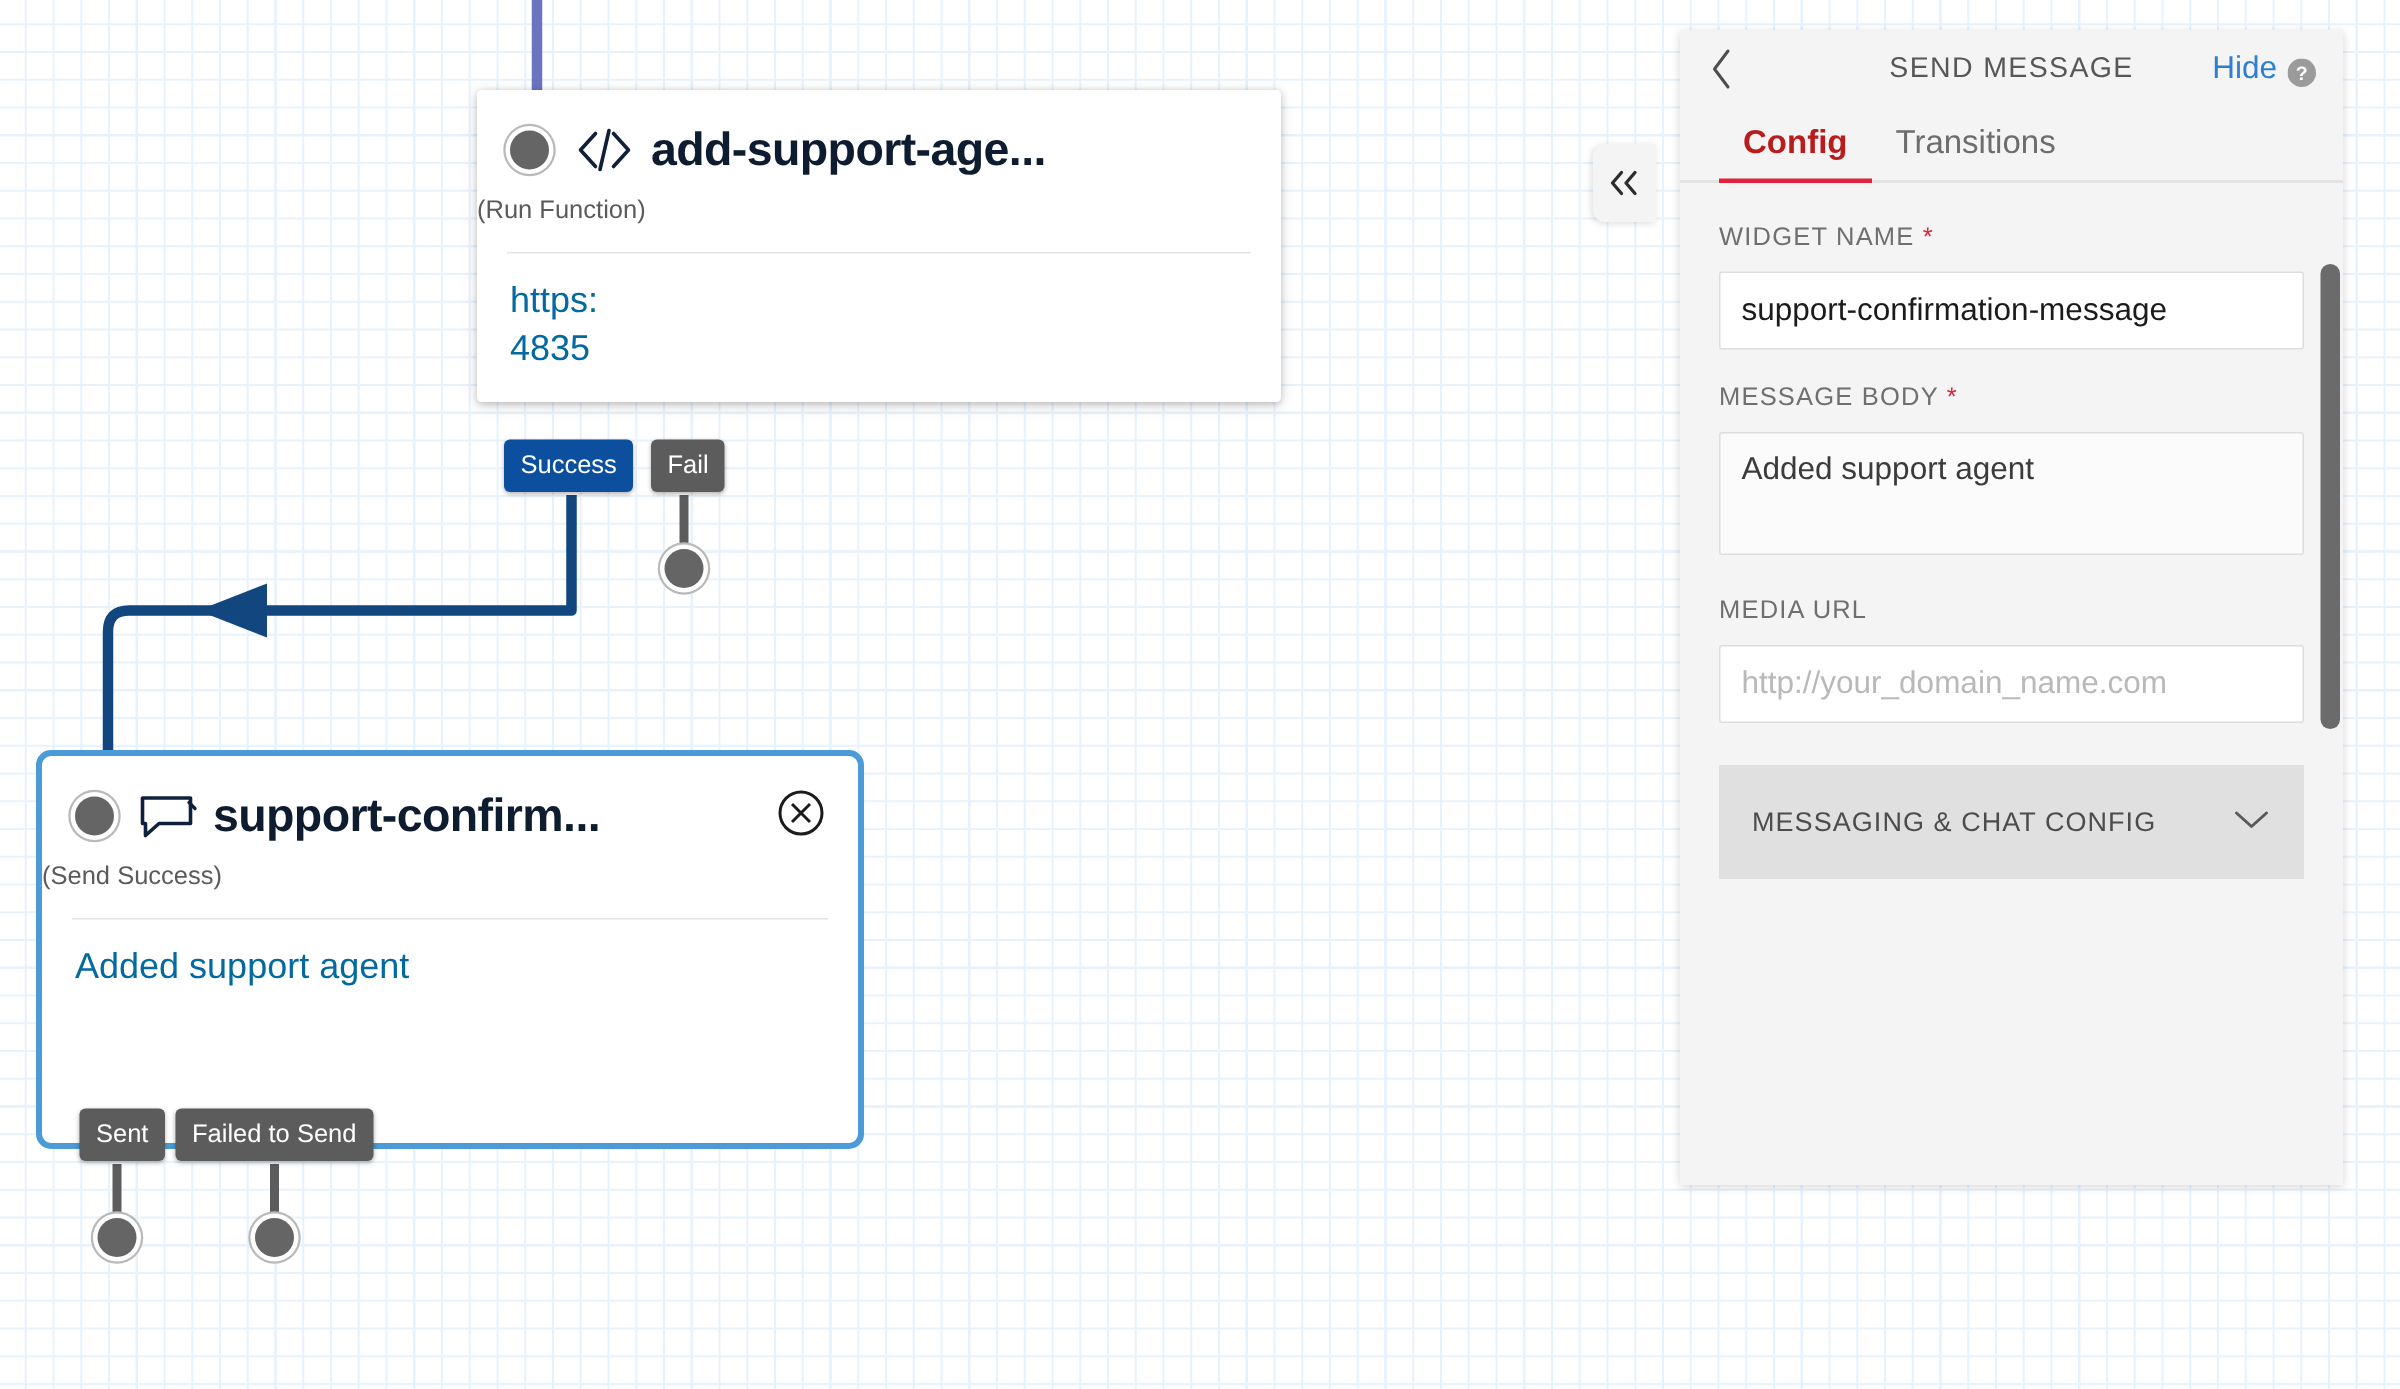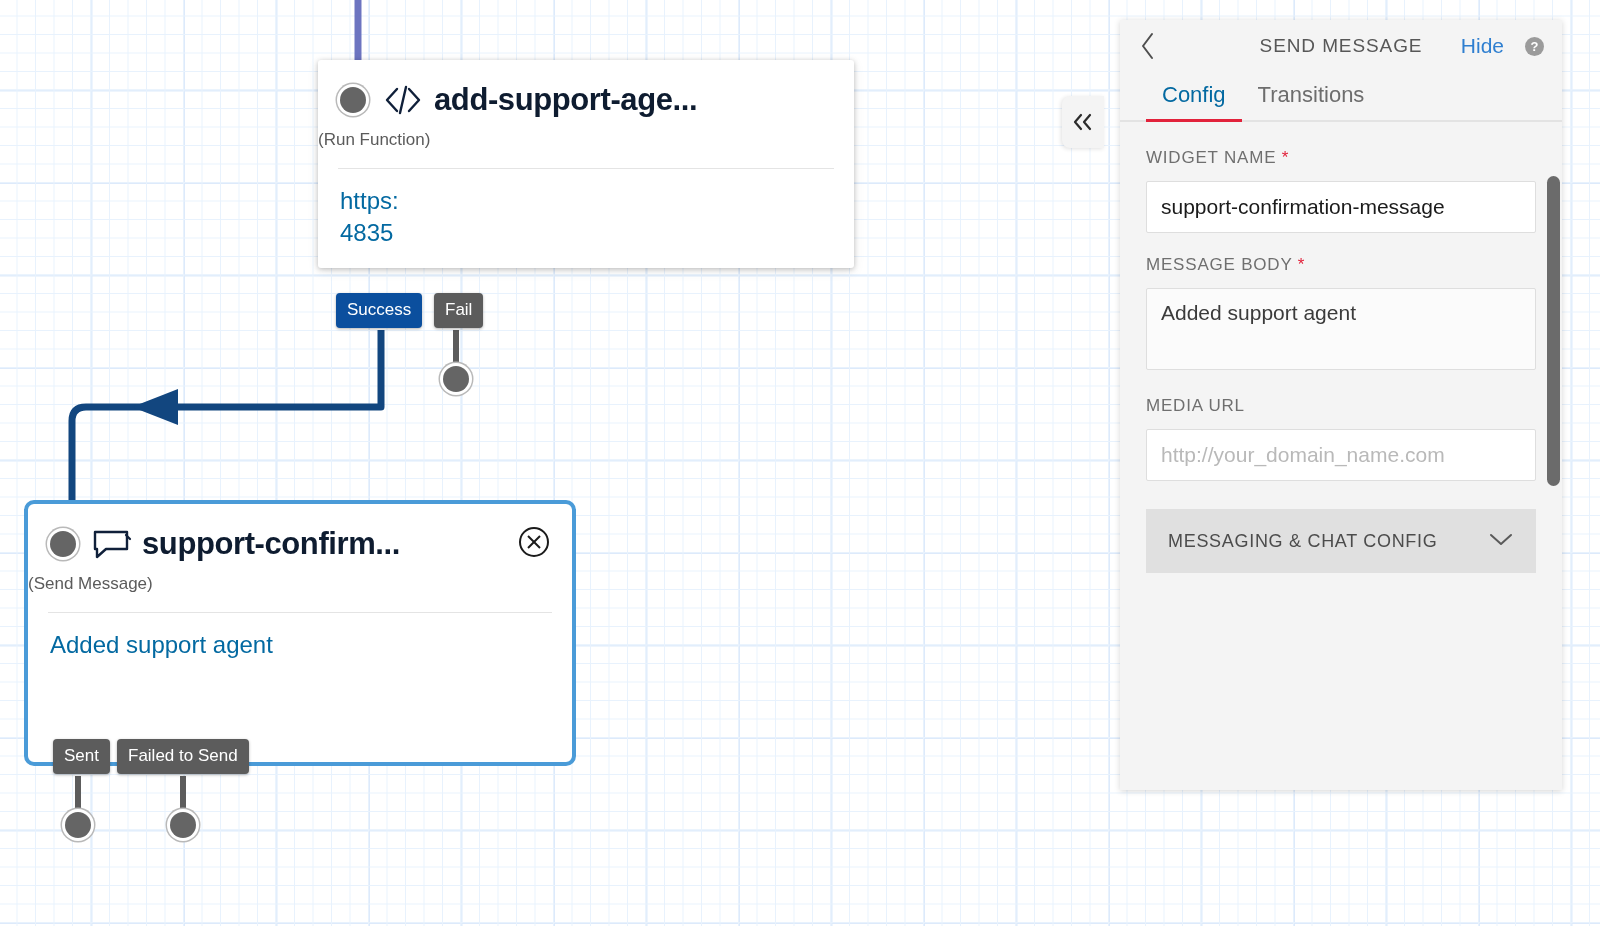--- a/index.html
+++ b/index.html
@@ -115,38 +115,38 @@
     display: flex; align-items: center;
     padding: 0 18px;
     position: relative;
   }
   .back-chevron { cursor: pointer; width: 22px; display:flex; align-items:center;}
   #panel-title {
     position: absolute; left: 0; right: 0; text-align: center;
     font-size: 19px; color: #575757; letter-spacing: .9px;
   }
   #hide-wrap {
-    margin-left: auto; display: flex; align-items: center; gap: 21px;
+    margin-left: auto; display: flex; align-items: flex-end; gap: 7px;
     z-index: 2;
   }
   #hide-link { color: #2f7fd0; font-size: 21px; cursor: pointer; }
   .help-icon { width: 19px; height: 19px; cursor: pointer; }
 
   
   #tabs {
     flex: 0 0 auto; display: flex;
     padding: 0 26px;
     border-bottom: 2px solid #e3e3e3;
     position: relative;
   }
   .tab {
     font-size: 22px; padding: 10px 16px 12px 16px;
     color: #6d6d6d; cursor: pointer; position: relative;
   }
-  .tab.active { color: #0369a1; font-weight: normal; }
+  .tab.active { color: #b91c1c; font-weight: bold; }
   .tab.active::after {
     content: ""; position: absolute; left: 0; right: 0; bottom: -2px;
     height: 3px; background: #e2223b;
   }
 
   
   #panel-body {
     flex: 1 1 auto; padding: 26px 26px 0 26px; overflow: hidden;
     position: relative;
   }
@@ -165,21 +165,21 @@
   .text-input::placeholder { color: #b9b9b9; }
   .textarea-input {
     width: 100%; height: 82px; resize: none;
     background: #fbfbfb; border: 1px solid #dedede;
     padding: 11px 14px; font-size: 21px; color: #3b3b3b;
     font-family: "Liberation Sans", sans-serif;
     border-radius: 2px; line-height: 1.25;
   }
   .field-block { margin-bottom: 22px; }
   .accordion {
-    background: #e0e0e0; height: 64px;
+    background: #e0e0e0; height: 76px;
     display: flex; align-items: center; justify-content: space-between;
     padding: 0 22px; cursor: pointer; margin-top: 28px;
   }
   .accordion-label { font-size: 18px; color: #4c4c4c; letter-spacing: .7px; }
 
   
   #panel-footer {
     flex: 0 0 auto; height: 100px;
     border-top: 1px solid #e0e0e0;
     display: flex; align-items: center;
@@ -258,21 +258,21 @@
       </span>
       <span class="node-title">support-confirm...</span>
       <span class="node-close">
         <svg width="32" height="32" viewBox="0 0 32 32">
           <circle cx="16" cy="16" r="14" fill="none" stroke="#1b1b1b" stroke-width="2"></circle>
           <line x1="10" y1="10" x2="22" y2="22" stroke="#1b1b1b" stroke-width="2"></line>
           <line x1="22" y1="10" x2="10" y2="22" stroke="#1b1b1b" stroke-width="2"></line>
         </svg>
       </span>
     </div>
-    <div class="node-sub">(Send Message)</div>
+    <div class="node-sub">(Send Success)</div>
     <div class="node-divider"></div>
     <div class="node-body">
       <div>Added support agent</div>
     </div>
   </div>
 
   <div class="out-tab gray" style="left:53px; top:739px;">Sent</div>
   <div class="out-tab gray" style="left:117px; top:739px;">Failed to Send</div>
   <div class="out-dot" style="left:65px; top:812px;"></div>
   <div class="out-dot" style="left:170px; top:812px;"></div>

